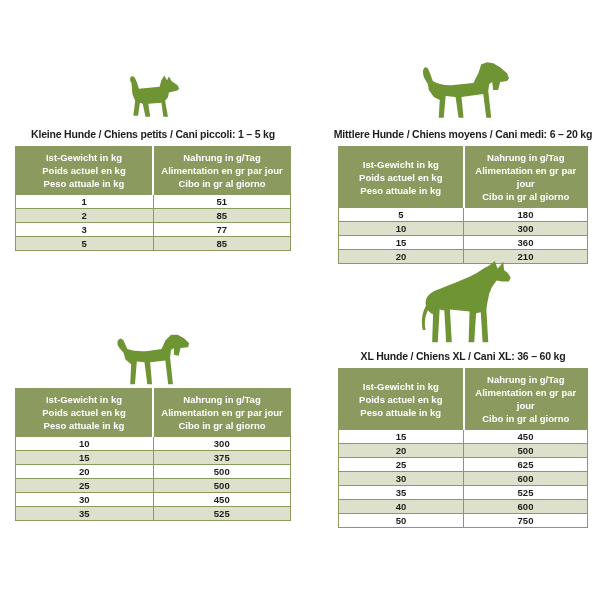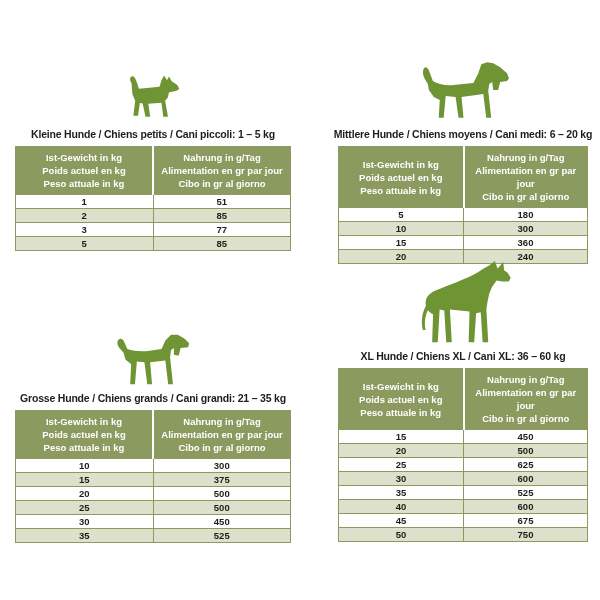--- a/index.html
+++ b/index.html
@@ -113,33 +113,32 @@
       <tr>
           <td class="c1">10</td>
           <td>300</td>
         </tr>
       <tr>
           <td class="c1">15</td>
           <td>360</td>
         </tr>
       <tr>
           <td class="c1">20</td>
-          <td>240</td>
+          <td>210</td>
         </tr>
     </tbody>
   </table>
 </section>
 
 <section class="quad" id="q3">
   <div class="icon-box">
     <svg width="80" height="57" viewBox="0 0 82 60">
       <path class="dog" d="M5,17 C1,11 6,5 10,10 L14,19 C20,21 28,22 36,21 L50,19 L54,10 L60,4 L67,4 L74,8 L79,13 L78,17 L70,18 L68,26 L63,25 L63,18 L60,20 L59,28 L62,56 L57,56 L54,31 L38,33 L40,56 L35,56 L32,33 L24,32 L22,56 L17,56 L18,35 L12,30 L10,23 Z"></path>
     </svg>
   </div>
-  <h2 class="title">Grosse Hunde / Chiens grands / Cani grandi: 21 – 35 kg</h2>
   <table class="feed">
     <thead>
       <tr>
         <th class="c1">
           <span>Ist-Gewicht in kg</span>
           <span>Poids actuel en kg</span>
           <span>Peso attuale in kg</span>
         </th>
         <th>
           <span>Nahrung in g/Tag</span>
@@ -219,22 +218,18 @@
         </tr>
       <tr>
           <td class="c1">35</td>
           <td>525</td>
         </tr>
       <tr>
           <td class="c1">40</td>
           <td>600</td>
         </tr>
       <tr>
-          <td class="c1">45</td>
-          <td>675</td>
-        </tr>
-      <tr>
           <td class="c1">50</td>
           <td>750</td>
         </tr>
     </tbody>
   </table>
 </section>
 
 </body></html>

